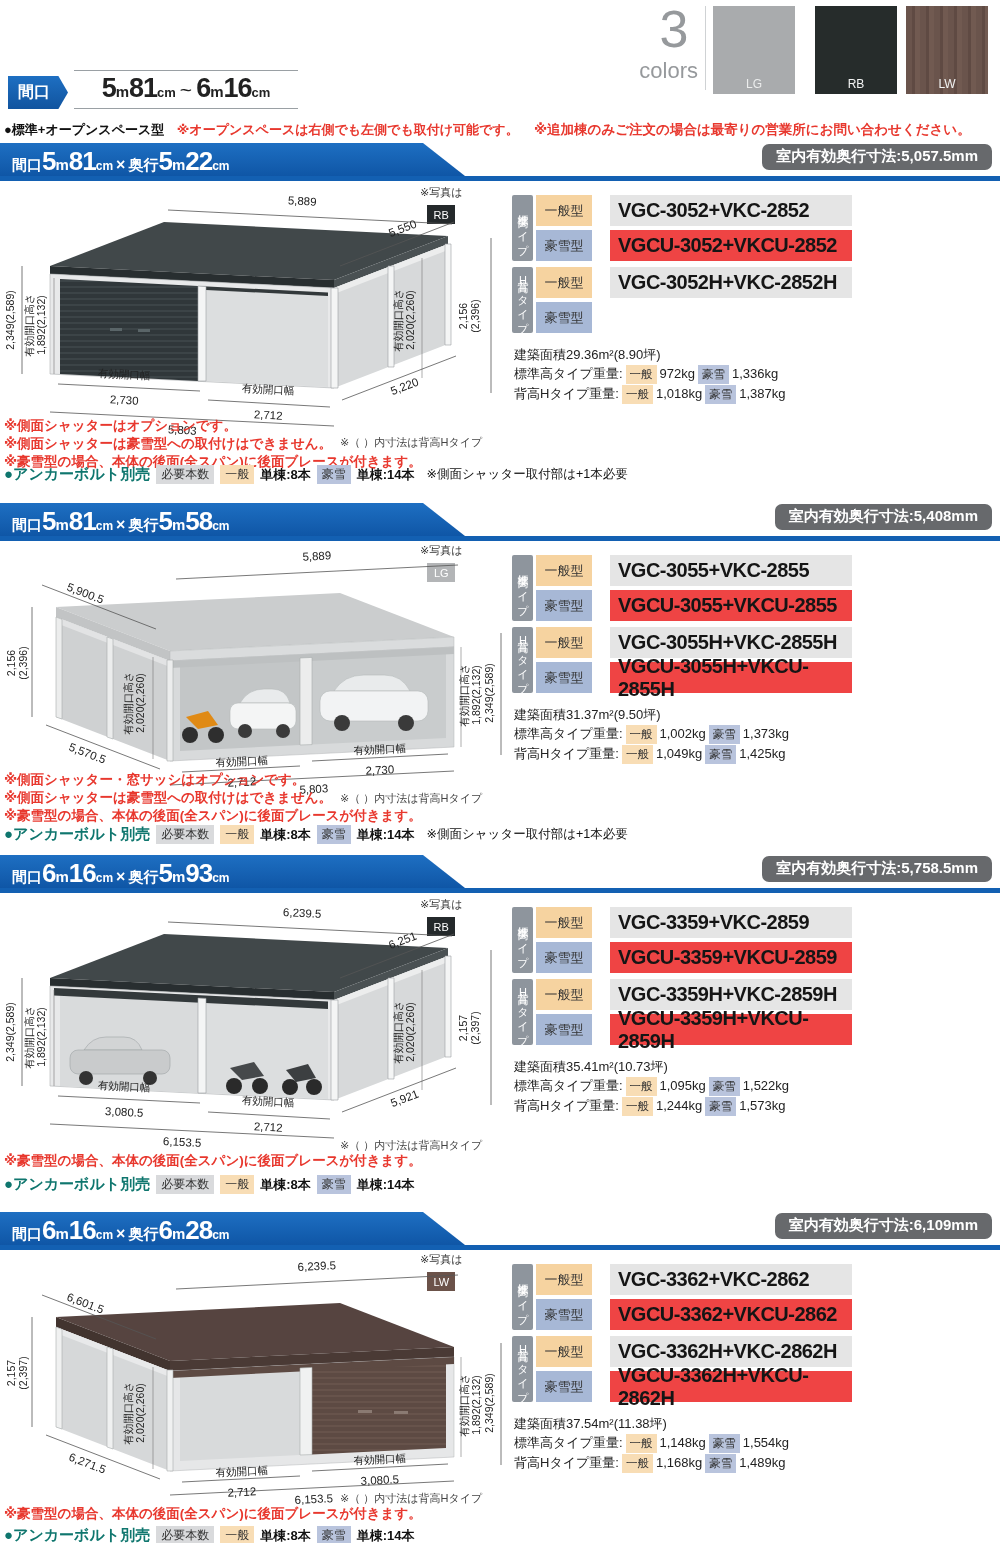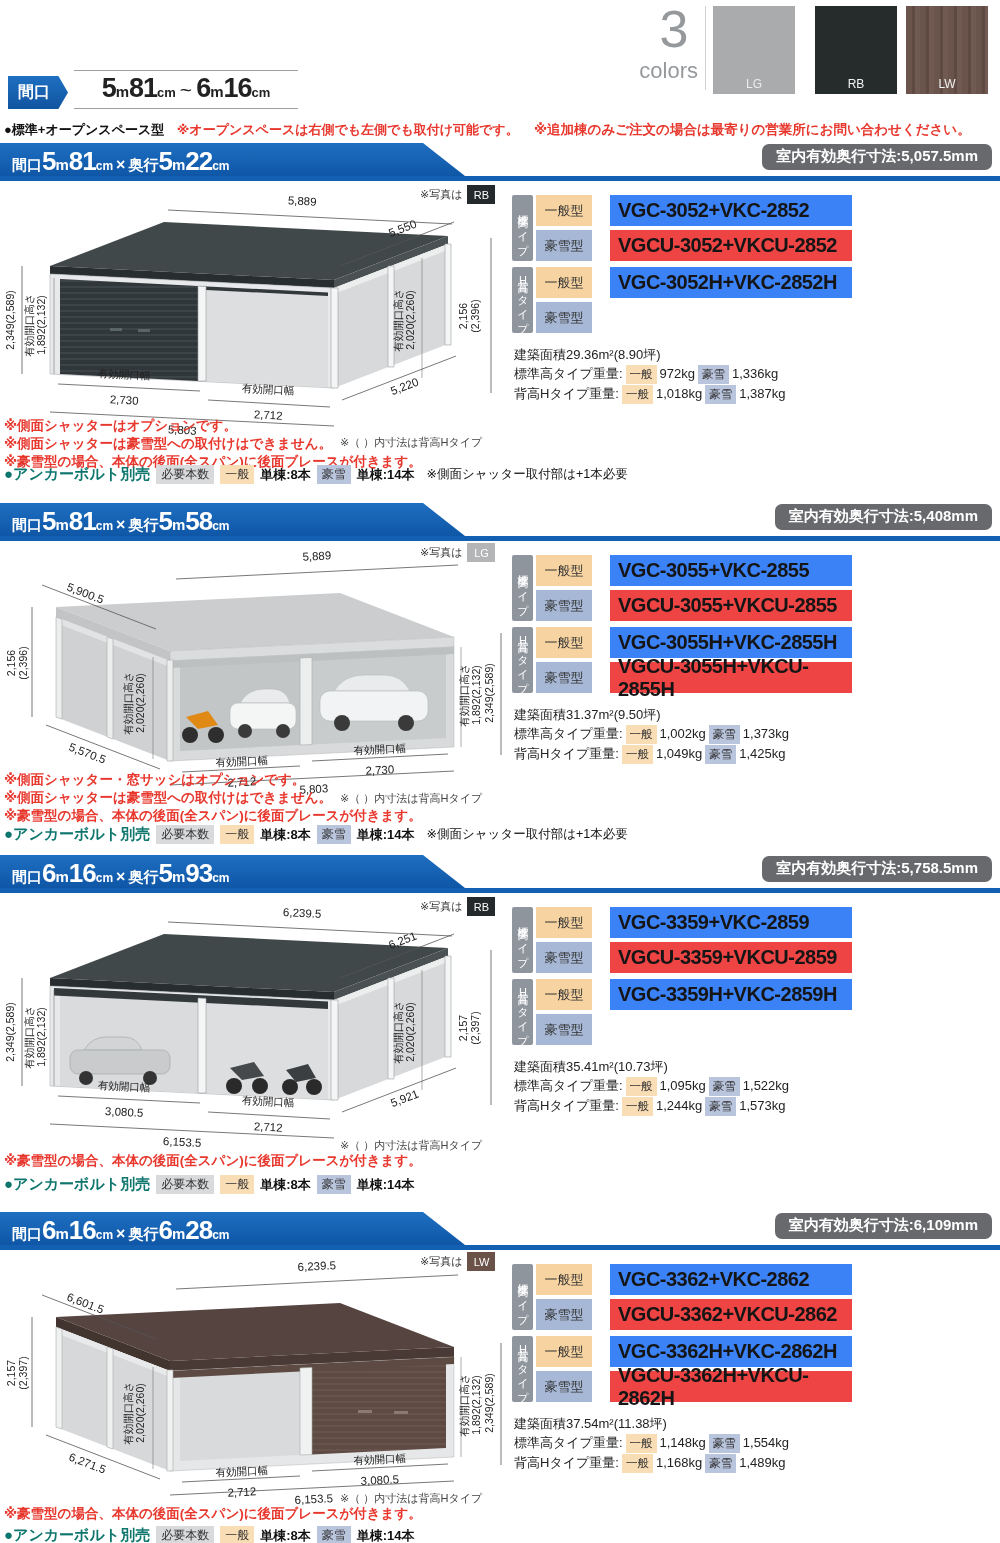--- a/index.html
+++ b/index.html
@@ -37,33 +37,33 @@
           padding:3px 0 0 12px;box-sizing:border-box;white-space:nowrap;}
   .banner .bl{font-size:15px;font-weight:700;}
   .banner .bb{font-size:26px;font-weight:700;letter-spacing:-1px;}
   .banner .bm{font-size:15px;font-weight:700;}
   .banner .bu{font-size:12px;font-weight:700;}
   .banner .bx{font-size:16px;font-weight:700;margin:0 3px;}
   .banner-underline{position:absolute;left:0;top:33px;height:5px;width:1000px;background:#1360b2;}
   .depth-badge{position:absolute;right:8px;top:1px;background:#67696c;color:#fff;font-size:15px;font-weight:700;
                padding:3px 14px 4px;border-radius:7px;}
   .diagram{position:absolute;left:2px;top:45px;width:505px;height:250px;}
-  .photonote{position:absolute;left:420px;font-size:11px;color:#333;display:flex;gap:5px;align-items:center;}
+  .photonote{position:absolute;left:420px;font-size:11px;color:#333;display:flex;gap:5px;align-items:center;flex-direction:column;}
   .colorchip{width:28px;height:19px;color:#fff;font-size:11px;display:flex;align-items:center;justify-content:center;}
   .chip-RB{background:#24292b;} .chip-LG{background:#b3b5b7;} .chip-LW{background:#6b5249;}
 
   .vtable{position:absolute;left:512px;top:52px;width:340px;display:flex;flex-direction:column;gap:6px;}
   .vgroup{display:flex;gap:3px;}
   .vglabel{width:21px;background:#8e959d;color:#fff;writing-mode:vertical-rl;text-orientation:upright;
            font-size:11px;letter-spacing:1px;display:flex;align-items:center;justify-content:center;border-radius:2px;}
   .vrows{flex:1;display:flex;flex-direction:column;gap:4px;}
   .vrow{display:flex;gap:18px;height:31px;}
   .vtype{width:56px;display:flex;align-items:center;justify-content:center;font-size:13px;color:#333;}
   .vcode{flex:1;display:flex;align-items:center;padding-left:8px;font-size:20px;font-weight:700;color:#151515;letter-spacing:-0.5px;}
-  .general .vtype{background:#f6d3a0;} .general .vcode{background:#3b82f6;}
+  .general .vtype{background:#f6d3a0;} .general .vcode{background:#e5e5e5;}
   .snow .vtype{background:#a7b8d6;} .snow .vcode{background:#ef4444;}
 
   .info{position:absolute;left:514px;top:202px;font-size:13px;color:#222;line-height:19px;white-space:nowrap;}
   .info .tag{display:inline-block;font-size:11.5px;padding:0 4px;margin:0 3px;color:#333;}
   .tag-gen{background:#f8ddb5;} .tag-snow{background:#b9c4dd;} .tag-gray{background:#d9dadc;}
   .info .wv{font-weight:400;}
 
   .rednotes{position:absolute;left:4px;font-size:13.5px;font-weight:700;color:#e8382e;line-height:18px;white-space:nowrap;}
   .parennote{position:absolute;left:340px;font-size:11px;color:#444;white-space:nowrap;}
   .anchor{position:absolute;left:4px;display:flex;align-items:center;gap:6px;white-space:nowrap;}
@@ -471,20 +471,21 @@
       </div>
       <div class="vgroup">
         <div class="vglabel">背高Hタイプ</div>
         <div class="vrows">
           <div class="vrow general">
               <span class="vtype">一般型</span>
               <span class="vcode">VGC-3359H+VKC-2859H</span>
             </div>
           <div class="vrow snow">
               <span class="vtype">豪雪型</span>
+              <span class="vcode">VGCU-3359H+VKCU-2859H</span>
             </div>
         </div>
       </div>
     </div>
 
     <div class="info">
       <div>建築面積35.41m²(10.73坪)</div>
       <div><span>標準高タイプ重量:</span><span class="tag tag-gen">一般</span><span class="wv">1,095kg</span><span class="tag tag-snow">豪雪</span><span class="wv">1,522kg</span></div>
       <div><span>背高Hタイプ重量:</span><span class="tag tag-gen">一般</span><span class="wv">1,244kg</span><span class="tag tag-snow">豪雪</span><span class="wv">1,573kg</span></div>
     </div>

